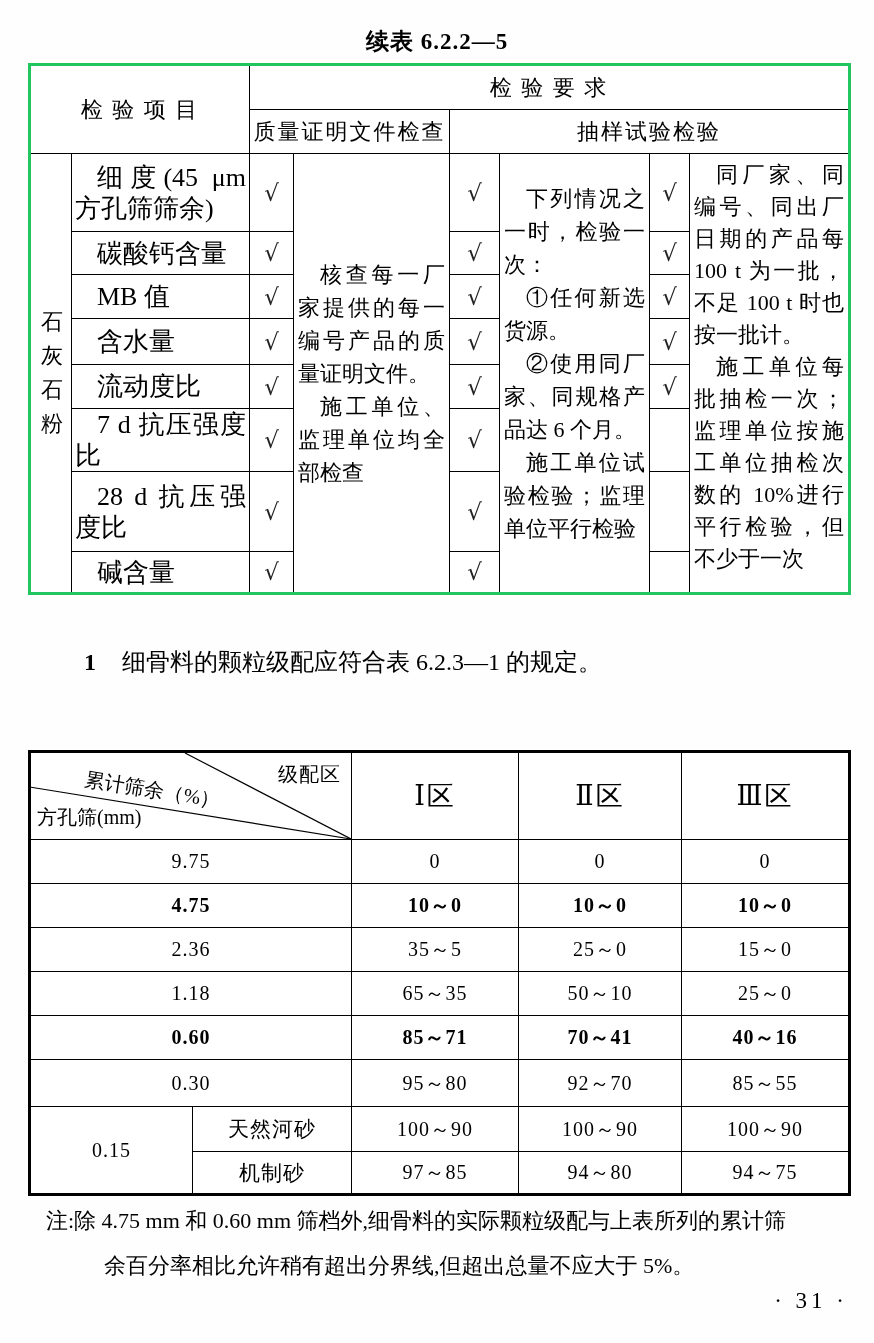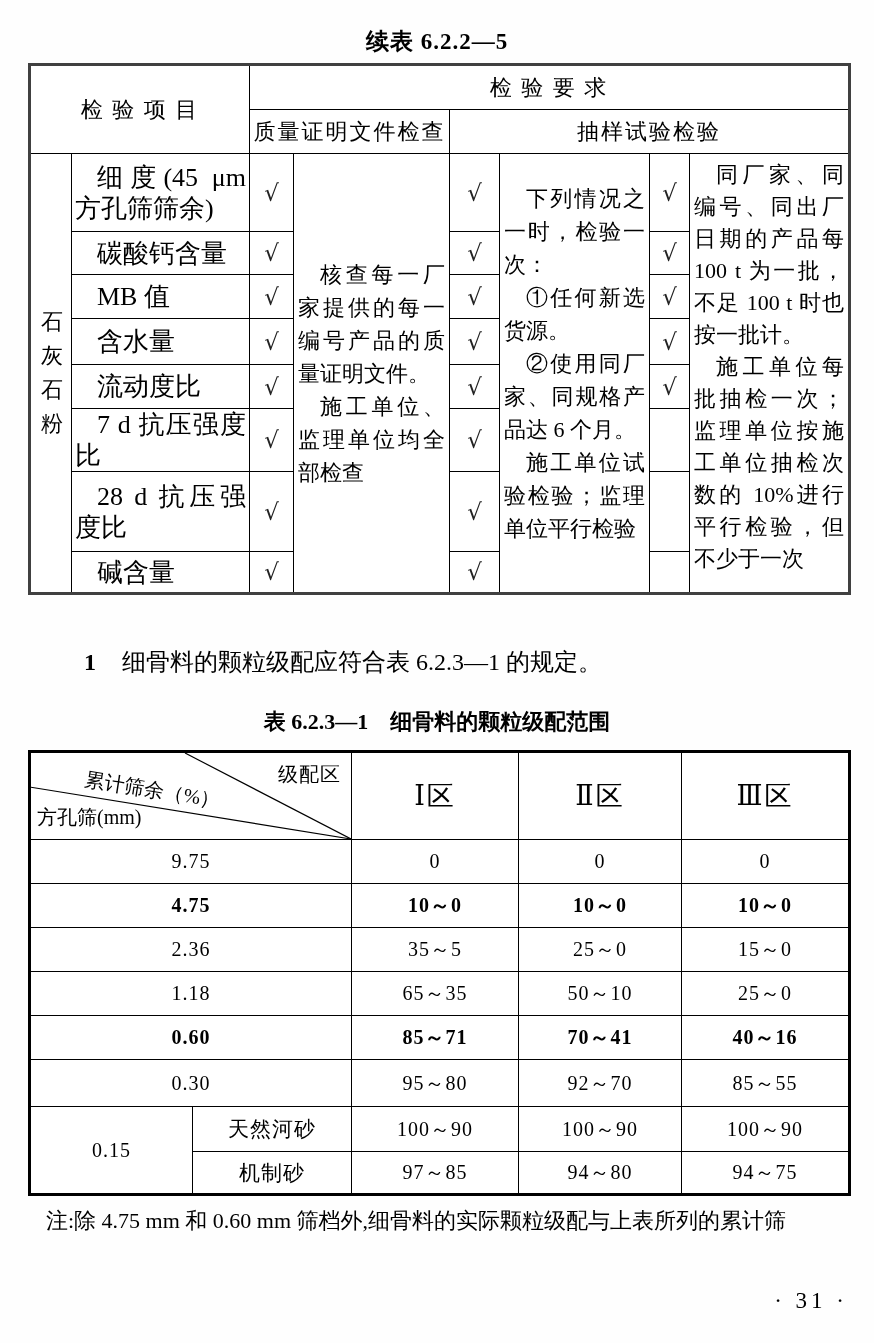--- a/index.html
+++ b/index.html
@@ -22,21 +22,21 @@
   .clause .num{font-weight:bold;margin-left:56px;margin-right:26px;}
   .t2-title{position:absolute;top:707px;left:0;width:100%;text-align:center;
     font-size:22px;font-weight:bold;}
   .note{position:absolute;left:46px;top:1206px;width:810px;font-size:22px;}
   .note .l2{margin-left:58px;margin-top:15px;}
   .pageno{position:absolute;right:26px;top:1288px;font-size:23px;letter-spacing:4px;}
 
   
   table{border-collapse:collapse;table-layout:fixed;position:absolute;background:#fff;}
   td{border:1px solid #000;padding:0;overflow:hidden;}
-  .t1{left:28px;top:63px;width:820px;border:3px solid #404040;}
+  .t1{left:28px;top:63px;width:820px;border:3px solid #22c55e;}
   .t2{left:28px;top:750px;width:820px;border:3px solid #000;}
 
   
   .t1 .hc{text-align:center;font-size:22px;letter-spacing:2px;}
   .t1 .item{text-align:justify;text-indent:22px;font-size:26px;line-height:31px;padding:0 3px;}
   .t1 .chk{text-align:center;font-size:23px;color:#222;
     font-family:"DejaVu Sans","Liberation Sans",sans-serif;}
   .t1 .vcell{text-align:center;vertical-align:middle;}
   .t1 .vlabel{width:24px;margin:0 auto;font-size:22px;line-height:34px;word-break:break-all;text-align:right;}
   .t1 .para{font-size:22px;padding:0 4px;}
@@ -153,21 +153,20 @@
       <td class="chk">√</td>
       <td class="chk"></td>
     </tr>
   </tbody>
     </table>
 
   <div class="clause">
     <span class="num">1</span><span>细骨料的颗粒级配应符合表 6.2.3—1 的规定。</span>
   </div>
 
-  <div class="t2-title">表 6.2.3—1　细骨料的颗粒级配范围</div>
 
   <table class="t2">
     <colgroup>
       <col style="width:163px">
         <col style="width:159px">
         <col style="width:167px">
         <col style="width:163px">
         <col style="width:168px">
     </colgroup>
     <tbody>
@@ -232,17 +231,18 @@
       <td class="subl">机制砂</td>
       <td class="val">97～85</td>
       <td class="val">94～80</td>
       <td class="val">94～75</td>
     </tr>
   </tbody>
     </table>
 
   <div class="note">
     <div class="l1">注:除 4.75 mm 和 0.60 mm 筛档外,细骨料的实际颗粒级配与上表所列的累计筛</div>
+    <div class="l2">余百分率相比允许稍有超出分界线,但超出总量不应大于 5%。</div>
   </div>
 
   <div class="pageno">· 31 ·</div>
 
 </div>
 
 </body></html>

